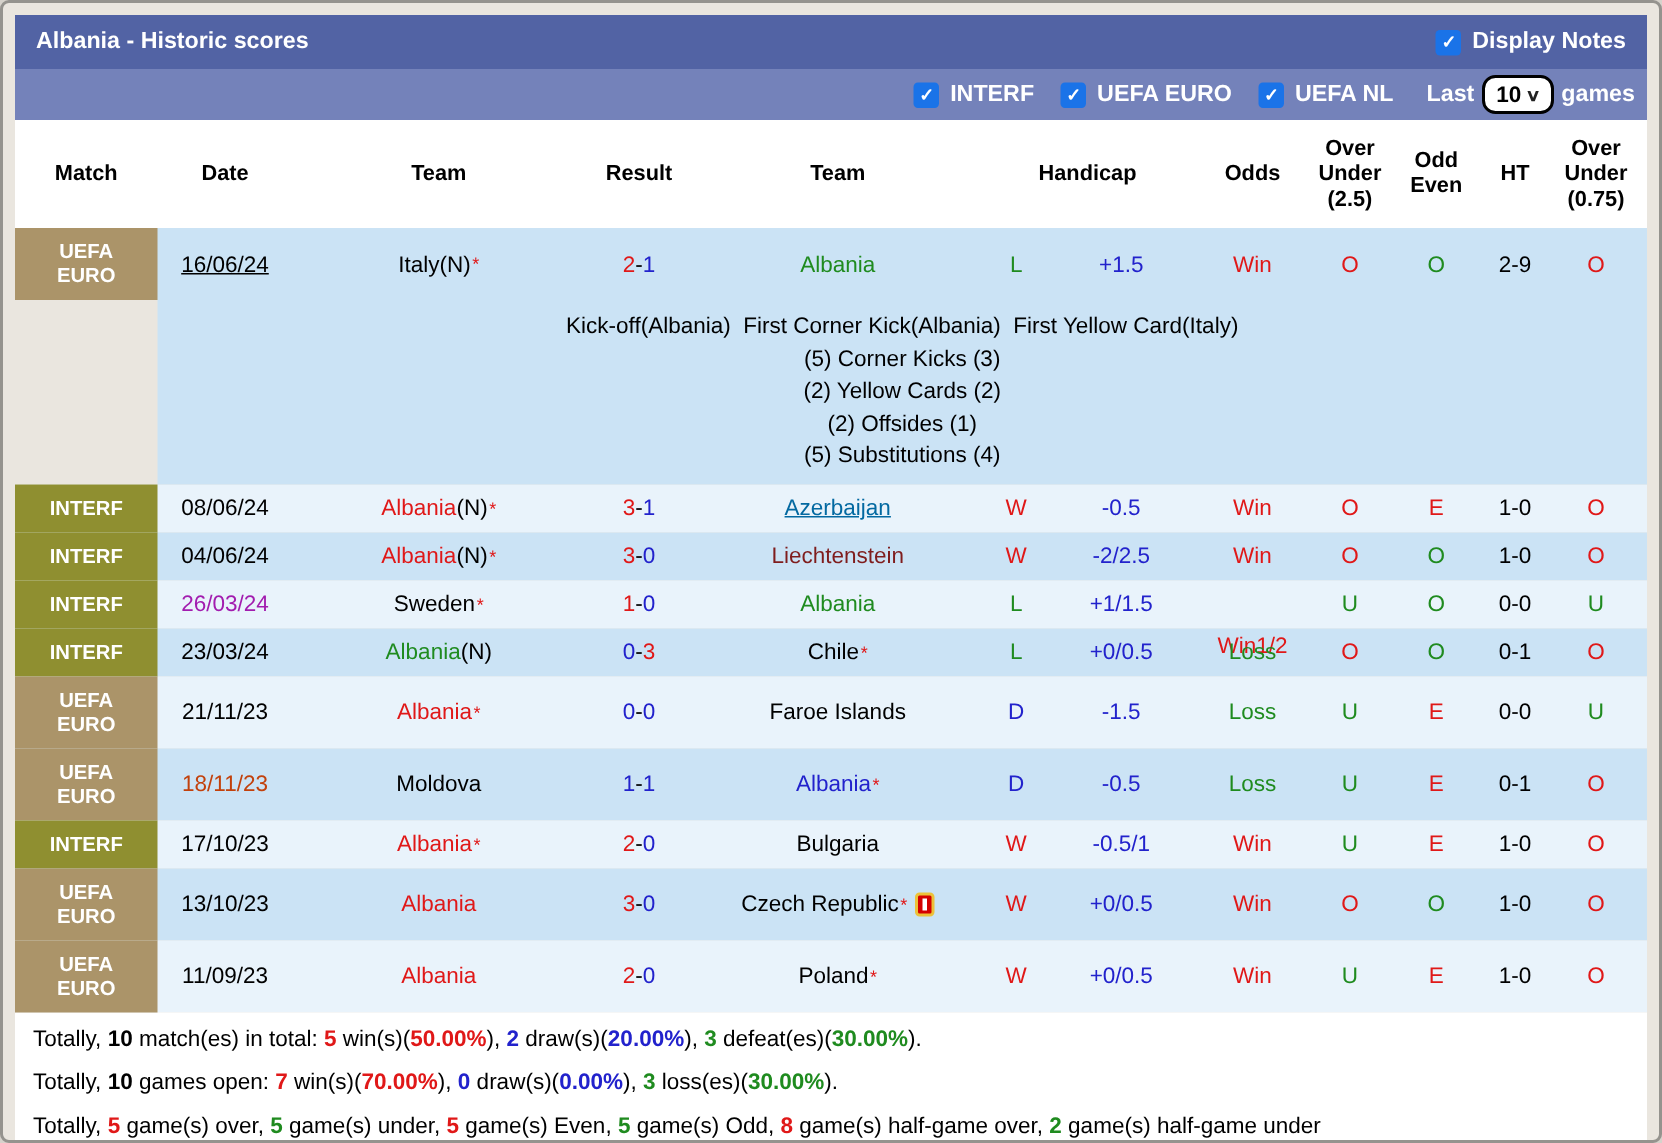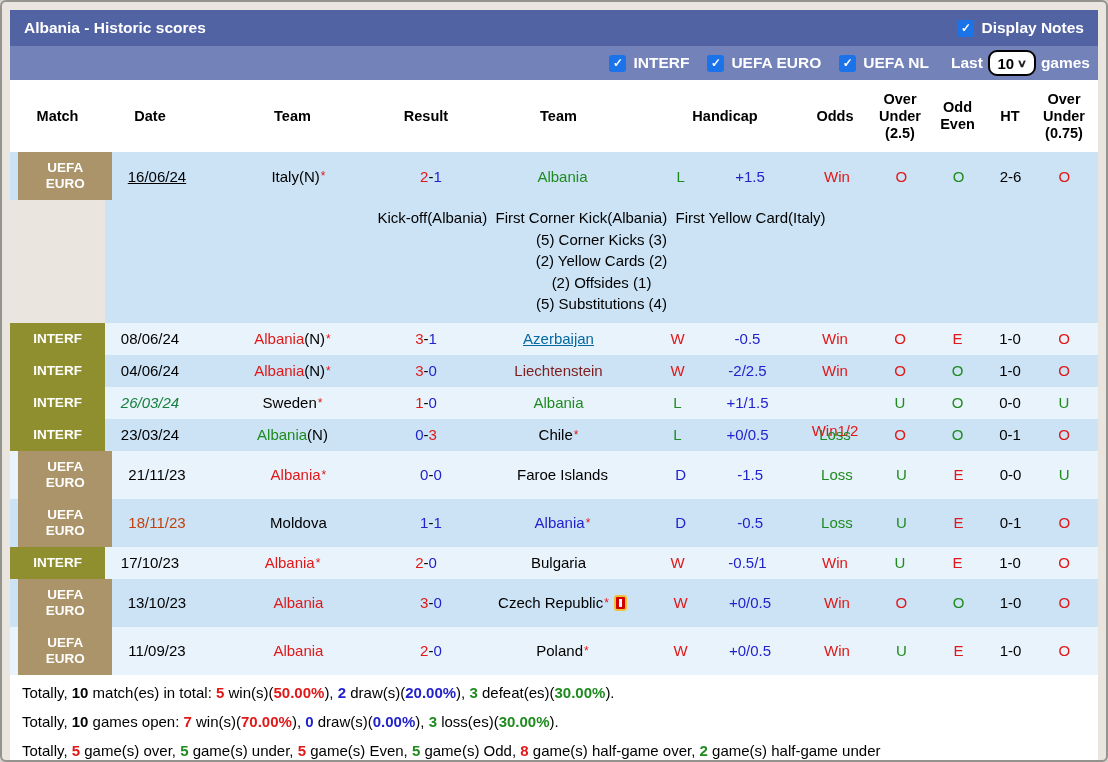--- a/index.html
+++ b/index.html
@@ -37,21 +37,21 @@
     gap: 4px; color: #000; font-size: 15px; font-weight: 600; cursor: pointer;
   }
   .select-chevron { font-size: 11px; color: #222; transform: scaleX(1.3); }
   .thead { background: #ffffff; height: 72px; display: flex; align-items: center; }
   .th {
     font-weight: bold; font-size: 14.5px; color: #000;
     text-align: center; line-height: 17px;
     display: flex; align-items: center; justify-content: center;
   }
   .row { display: flex; }
-  .row.tall { height: 48px; padding-left: 8px; }
+  .row.tall { height: 48px; }
   .row.short { height: 32px; }
   .badge {
     width: 95px; display: flex; flex-direction: column;
     align-items: center; justify-content: center;
     color: #fff; font-weight: bold; font-size: 13.5px; line-height: 16px;
   }
   .cell {
     display: flex; align-items: center; justify-content: center;
     font-size: 15px; text-align: center; white-space: nowrap;
   }
@@ -152,21 +152,21 @@
           <span style="color: rgb(34, 34, 204);">1</span>
         </div>
         <div class="cell" style="width: 193px;">
           <span style="color: rgb(31, 139, 31);">Albania</span>
         </div>
         <div class="cell" style="width: 45px; color: rgb(31, 139, 31);">L</div>
         <div class="cell" style="width: 95px; color: rgb(34, 34, 204);">+1.5</div>
         <div class="cell" style="width: 80px; color: rgb(224, 24, 24);">Win</div>
         <div class="cell" style="width: 50px; color: rgb(224, 24, 24);">O</div>
         <div class="cell" style="width: 65px; color: rgb(31, 139, 31);">O</div>
-        <div class="cell" style="width: 40px; color: rgb(0, 0, 0);">2-6</div>
+        <div class="cell" style="width: 40px; color: rgb(0, 0, 0);">2-9</div>
         <div class="cell" style="width: 68px; color: rgb(224, 24, 24);">O</div>
       </div>
       <div class="notes-row">
         <div class="notes-left"></div>
         <div class="notes-body" style="background: rgb(203, 227, 245);"><div>Kick-off(Albania)  First Corner Kick(Albania)  First Yellow Card(Italy)</div><div>(5) Corner Kicks (3)</div><div>(2) Yellow Cards (2)</div><div>(2) Offsides (1)</div><div>(5) Substitutions (4)</div></div>
       </div>
       <div class="row short" style="background: rgb(233, 243, 251);">
         <div class="badge" style="background: rgb(143, 143, 48);">
           <span>INTERF</span>
         </div>
@@ -215,21 +215,21 @@
         <div class="cell" style="width: 80px; color: rgb(224, 24, 24);">Win</div>
         <div class="cell" style="width: 50px; color: rgb(224, 24, 24);">O</div>
         <div class="cell" style="width: 65px; color: rgb(31, 139, 31);">O</div>
         <div class="cell" style="width: 40px; color: rgb(0, 0, 0);">1-0</div>
         <div class="cell" style="width: 68px; color: rgb(224, 24, 24);">O</div>
       </div>
       <div class="row short" style="background: rgb(233, 243, 251);">
         <div class="badge" style="background: rgb(143, 143, 48);">
           <span>INTERF</span>
         </div>
-        <div class="cell" style="width: 90px; color: #15803d; font-style: italic;">26/03/24</div>
+        <div class="cell" style="width: 90px; color: #a21caf;">26/03/24</div>
         <div class="cell" style="width: 195px;">
           <span style="color: rgb(0, 0, 0);">Sweden</span>
           <span class="star">*</span>
         </div>
         <div class="cell" style="width: 72px;">
           <span style="color: rgb(224, 24, 24);">1</span>
           <span style="color: rgb(0, 0, 0);">-</span>
           <span style="color: rgb(34, 34, 204);">0</span>
         </div>
         <div class="cell" style="width: 193px;">

